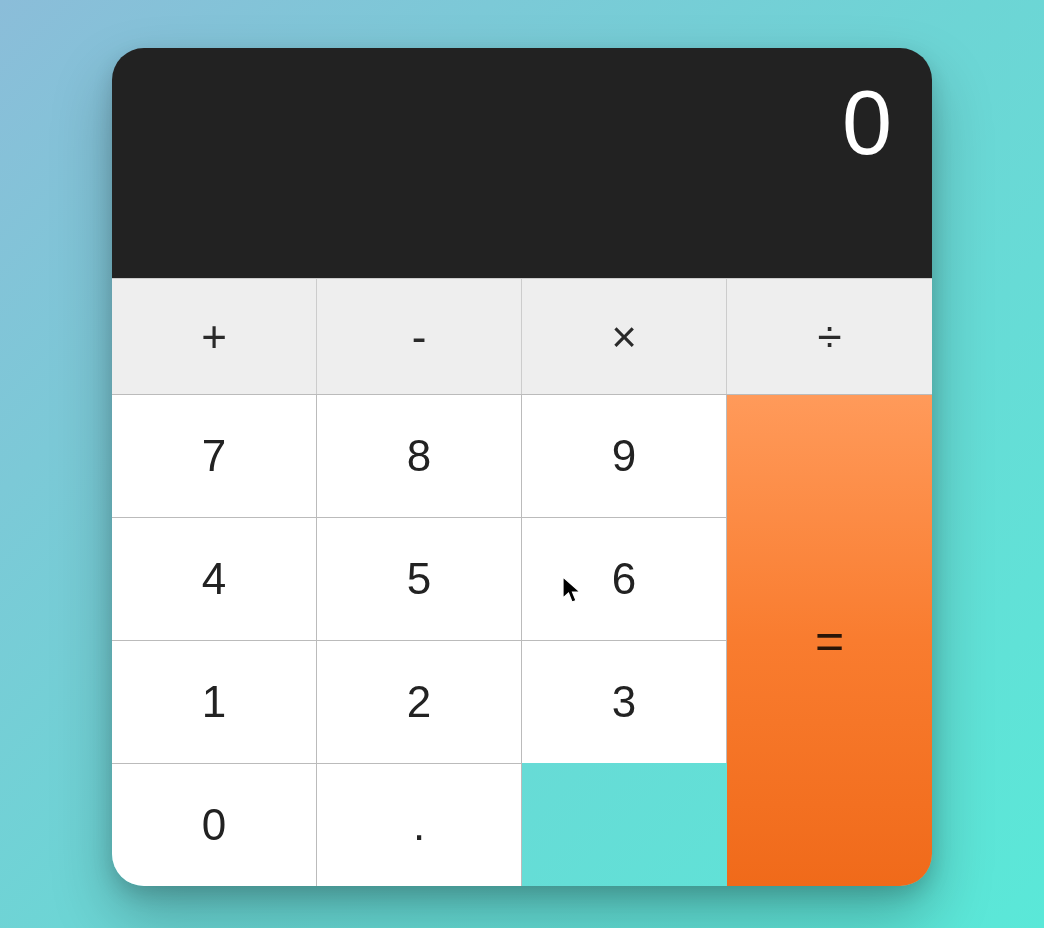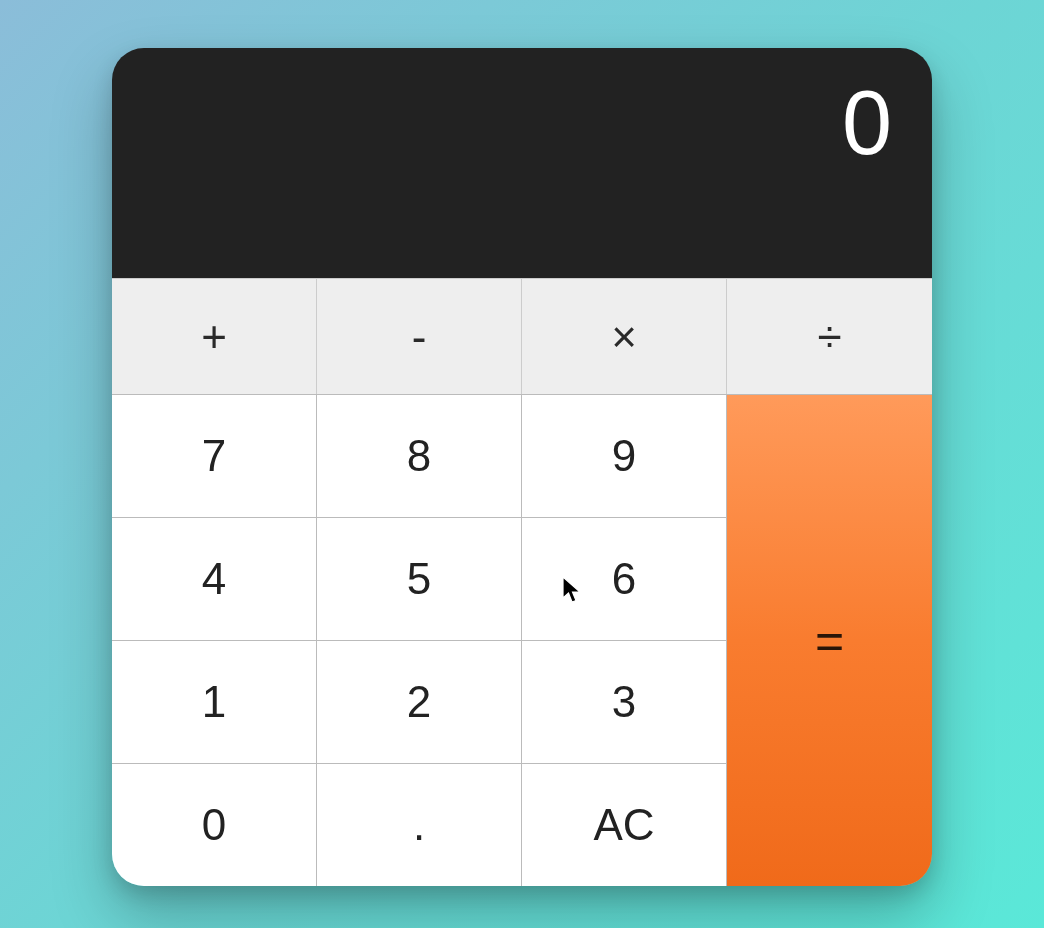--- a/index.html
+++ b/index.html
@@ -117,21 +117,20 @@
       <button class="num-btn">8</button>
       <button class="num-btn">9</button>
       <button class="num-btn">4</button>
       <button class="num-btn">5</button>
       <button class="num-btn">6</button>
       <button class="num-btn">1</button>
       <button class="num-btn">2</button>
       <button class="num-btn">3</button>
       <button class="num-btn">0</button>
       <button class="num-btn">.</button>
-      <button class="num-btn">AC</button>
     </div>
     <button class="equals-btn">=</button>
   </div>
 </div>
 
 <svg class="cursor" viewBox="0 0 20 28">
   <path d="M1 1 L1 22 L6.5 17 L10 26 L14 24.5 L10.5 16 L18 16 Z" fill="#000" stroke="#fff" stroke-width="1.2"></path>
 </svg>
 
 </body></html>

